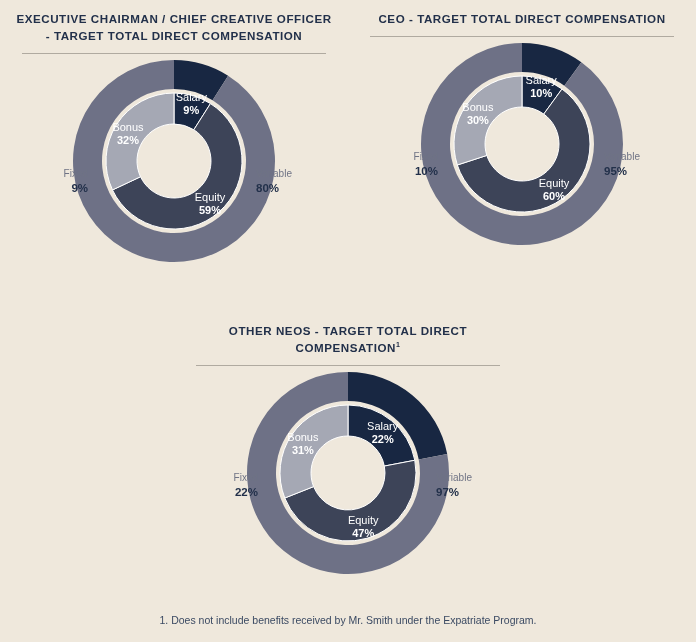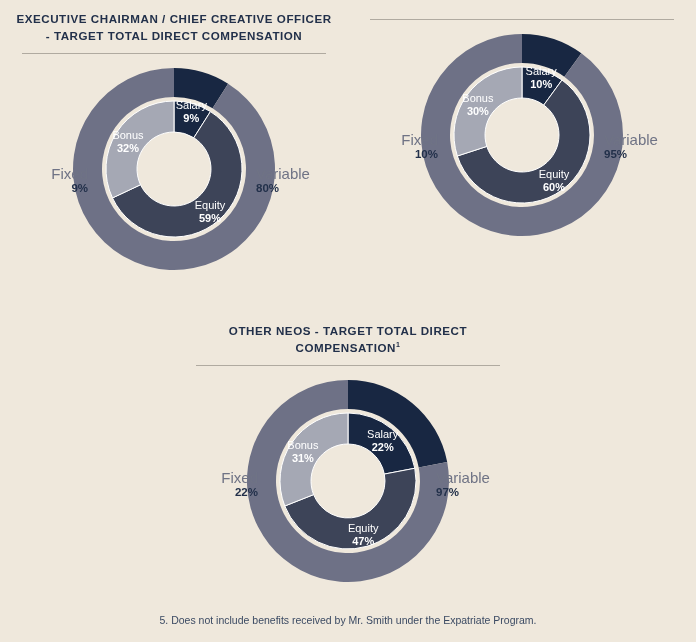--- a/index.html
+++ b/index.html
@@ -54,21 +54,21 @@
 
   
   .chart-area {
     position: relative;
     width: 348px;
     height: 230px;
   }
   .donut-wrap {
     position: absolute;
     left: 50%;
-    top: 12px;
+    top: 4px;
     transform: translateX(-50%);
     width: 206px;
     height: 206px;
   }
   .donut-wrap svg {
     display: block;
     width: 206px;
     height: 206px;
     overflow: visible;
   }
@@ -89,21 +89,21 @@
   }
 
   
   .callout {
     position: absolute;
     line-height: 15px;
     white-space: nowrap;
   }
   .callout .cl-name {
     display: block;
-    font-size: 15px;
+    font-size: 10px;
     color: #6f7385;
   }
   .callout .cl-pct {
     display: block;
     font-size: 11.5px;
     font-weight: bold;
     color: #22304a;
   }
   .callout.left  { text-align: right; }
   .callout.right { text-align: left; }
@@ -164,20 +164,23 @@
         <span class="cl-pct">9%</span>
       </div>
       <div class="callout right">
         <span class="cl-name">Variable</span>
         <span class="cl-pct">80%</span>
       </div>
     </div>
   </div>
 
   <div class="panel" id="panel-ceo">
+    <div class="panel-title">
+      <span>CEO - TARGET TOTAL DIRECT COMPENSATION</span>
+    </div>
     <div class="title-rule"></div>
     <div class="chart-area">
       <div class="donut-wrap">
         <svg viewBox="0 0 206 206">
           <g>
               <path d="M 103.00 2.00 A 101 101 0 0 1 162.37 21.29 L 145.32 44.75 A 72 72 0 0 0 103.00 31.00 Z" fill="#182742" stroke="#ffffff" stroke-width="0"></path>
               <path d="M 162.37 21.29 A 101 101 0 1 1 103.00 2.00 L 103.00 31.00 A 72 72 0 1 0 145.32 44.75 Z" fill="#6e7186" stroke="#ffffff" stroke-width="0"></path>
             </g>
           <g>
               <path d="M 103.00 35.00 A 68 68 0 0 1 142.97 47.99 L 124.75 73.07 A 37 37 0 0 0 103.00 66.00 Z" fill="#182742" stroke="#ffffff" stroke-width="1"></path>
@@ -236,15 +239,15 @@
         <span class="cl-name">Fixed</span>
         <span class="cl-pct">22%</span>
       </div>
       <div class="callout right">
         <span class="cl-name">Variable</span>
         <span class="cl-pct">97%</span>
       </div>
     </div>
   </div>
 
-  <div id="footnote">5. Does not include benefits received by Mr. Smith under the Expatriate Program.</div>
+  <div id="footnote">1. Does not include benefits received by Mr. Smith under the Expatriate Program.</div>
 
 </div>
 
 </body></html>

